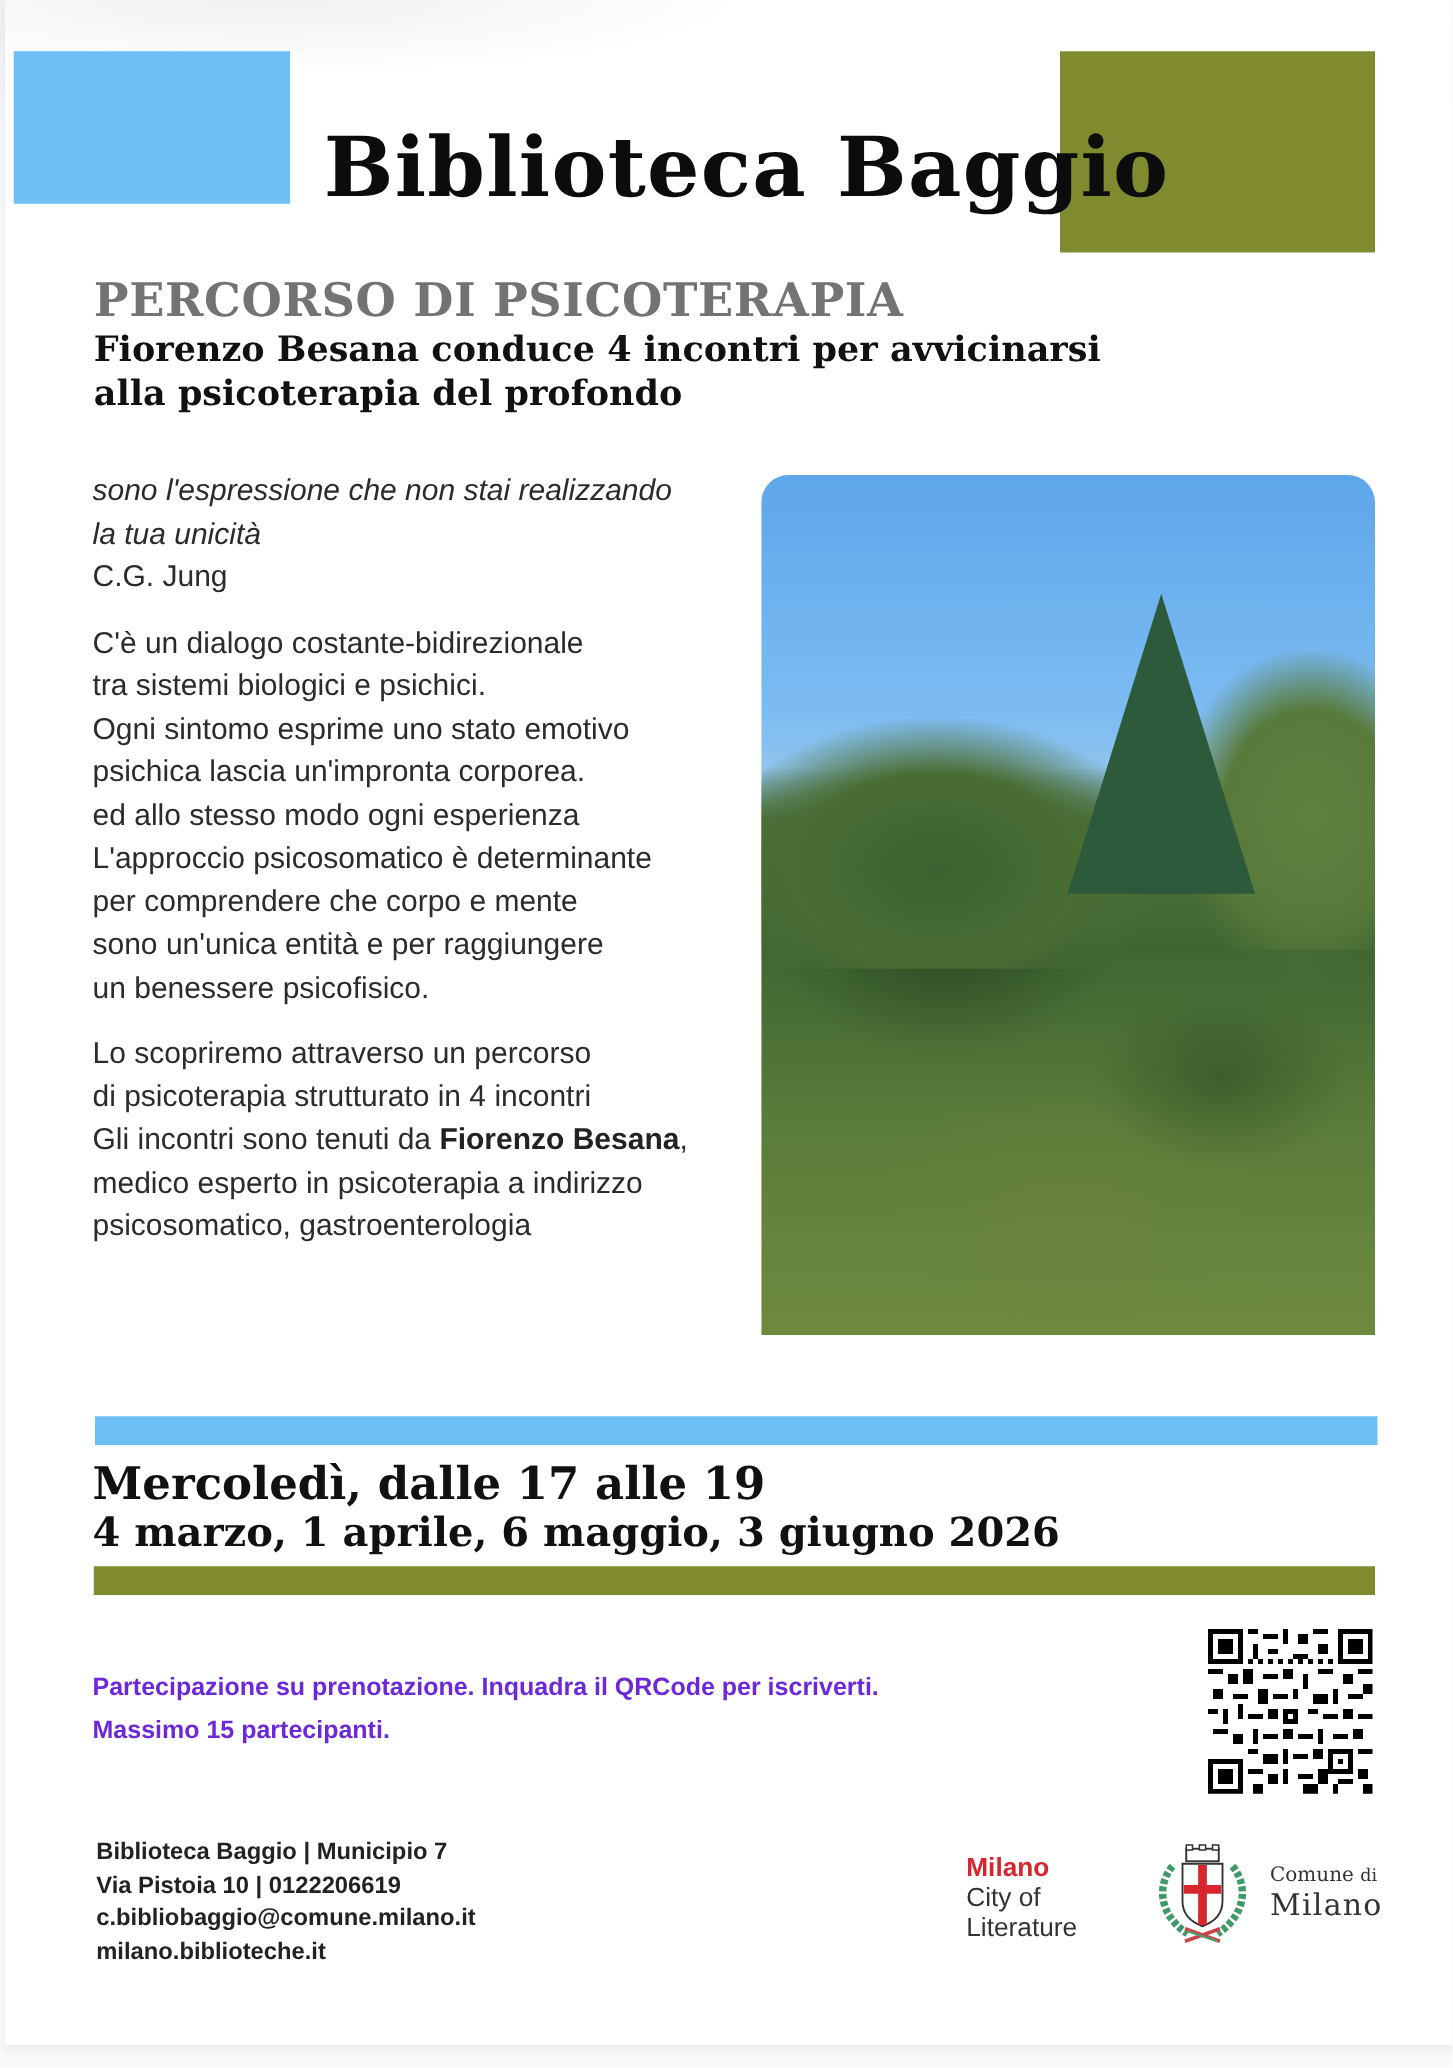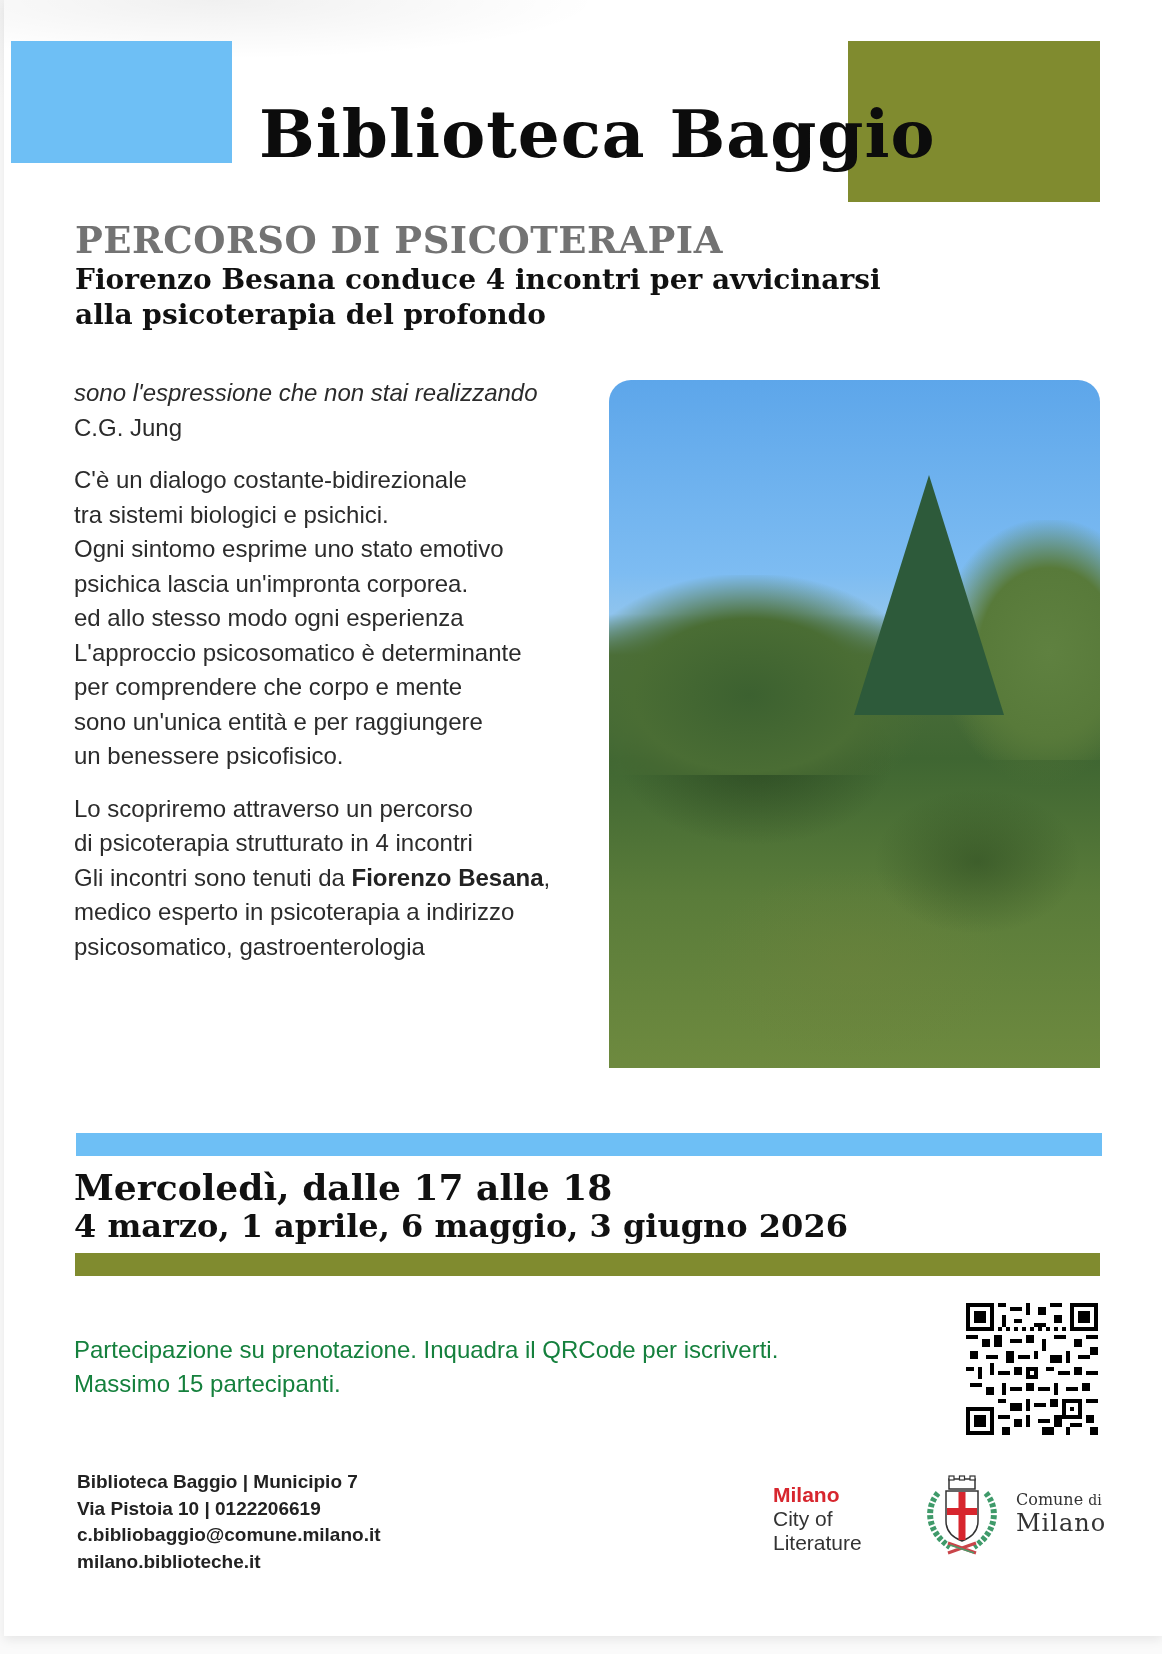--- a/index.html
+++ b/index.html
@@ -67,22 +67,22 @@
   .green-bar { left: 71px; top: 1253px; width: 1025px; height: 23px; background: #808b2f; }
   .schedule-day {
     left: 70px; top: 1165px; font-family: "DejaVu Serif", serif; font-weight: bold;
     font-size: 36px; line-height: 44px; color: #111; white-space: nowrap;
   }
   .schedule-dates {
     left: 70px; top: 1208px; font-family: "DejaVu Serif", serif; font-weight: bold;
     font-size: 32px; line-height: 36px; color: #111; white-space: nowrap;
   }
   .booking {
-    left: 70px; top: 1333px; font-family: "Liberation Sans", sans-serif; font-weight: normal;
-    font-size: 24px; line-height: 34px; color: #15803d; white-space: nowrap;
+    left: 70px; top: 1333px; font-family: "Liberation Sans", sans-serif; font-weight: bold;
+    font-size: 20px; line-height: 34px; color: #6d28d9; white-space: nowrap;
   }
   .qr {
     left: 962px; top: 1303px; width: 132px; height: 132px; background: #fff;
   }
   .contacts {
     left: 73px; top: 1469px; font-family: "Liberation Sans", sans-serif; font-weight: bold;
     font-size: 19px; line-height: 26.5px; color: #222; white-space: nowrap;
   }
   .city-lit {
     left: 769px; top: 1483px; font-family: "Liberation Sans", sans-serif;
@@ -110,20 +110,21 @@
 
   <div class="abs subtitle1">PERCORSO DI PSICOTERAPIA</div>
   <div class="abs subtitle2">
     <span style="display:block">Fiorenzo Besana conduce 4 incontri per avvicinarsi</span>
     <span style="display:block">alla psicoterapia del profondo</span>
   </div>
 
   <div class="abs body-col">
     <p>
       <span class="line it">sono l'espressione che non stai realizzando</span>
+      <span class="line it">la tua unicità</span>
       <span class="line">C.G. Jung</span>
     </p>
     <p>
       <span class="line">C'è un dialogo costante-bidirezionale</span>
       <span class="line">tra sistemi biologici e psichici.</span>
       <span class="line">Ogni sintomo esprime uno stato emotivo</span>
       <span class="line">psichica lascia un'impronta corporea.</span>
       <span class="line">ed allo stesso modo ogni esperienza</span>
       <span class="line">L'approccio psicosomatico è determinante</span>
       <span class="line">per comprendere che corpo e mente</span>
@@ -139,21 +140,21 @@
     </p>
   </div>
 
   <div class="abs photo" title="Alberi di conifere sotto il cielo azzurro">
     <div class="canopy-left"></div>
     <div class="canopy-right"></div>
     <div class="tree"></div>
   </div>
 
   <div class="abs blue-bar"></div>
-  <div class="abs schedule-day">Mercoledì, dalle 17 alle 18</div>
+  <div class="abs schedule-day">Mercoledì, dalle 17 alle 19</div>
   <div class="abs schedule-dates">4 marzo, 1 aprile, 6 maggio, 3 giugno 2026</div>
   <div class="abs green-bar"></div>
 
   <div class="abs booking">
     <span style="display:block">Partecipazione su prenotazione. Inquadra il QRCode per iscriverti.</span>
     <span style="display:block">Massimo 15 partecipanti.</span>
   </div>
 
   <div class="abs qr">
     <svg width="132" height="132" viewBox="0 0 33 33" shape-rendering="crispEdges">

